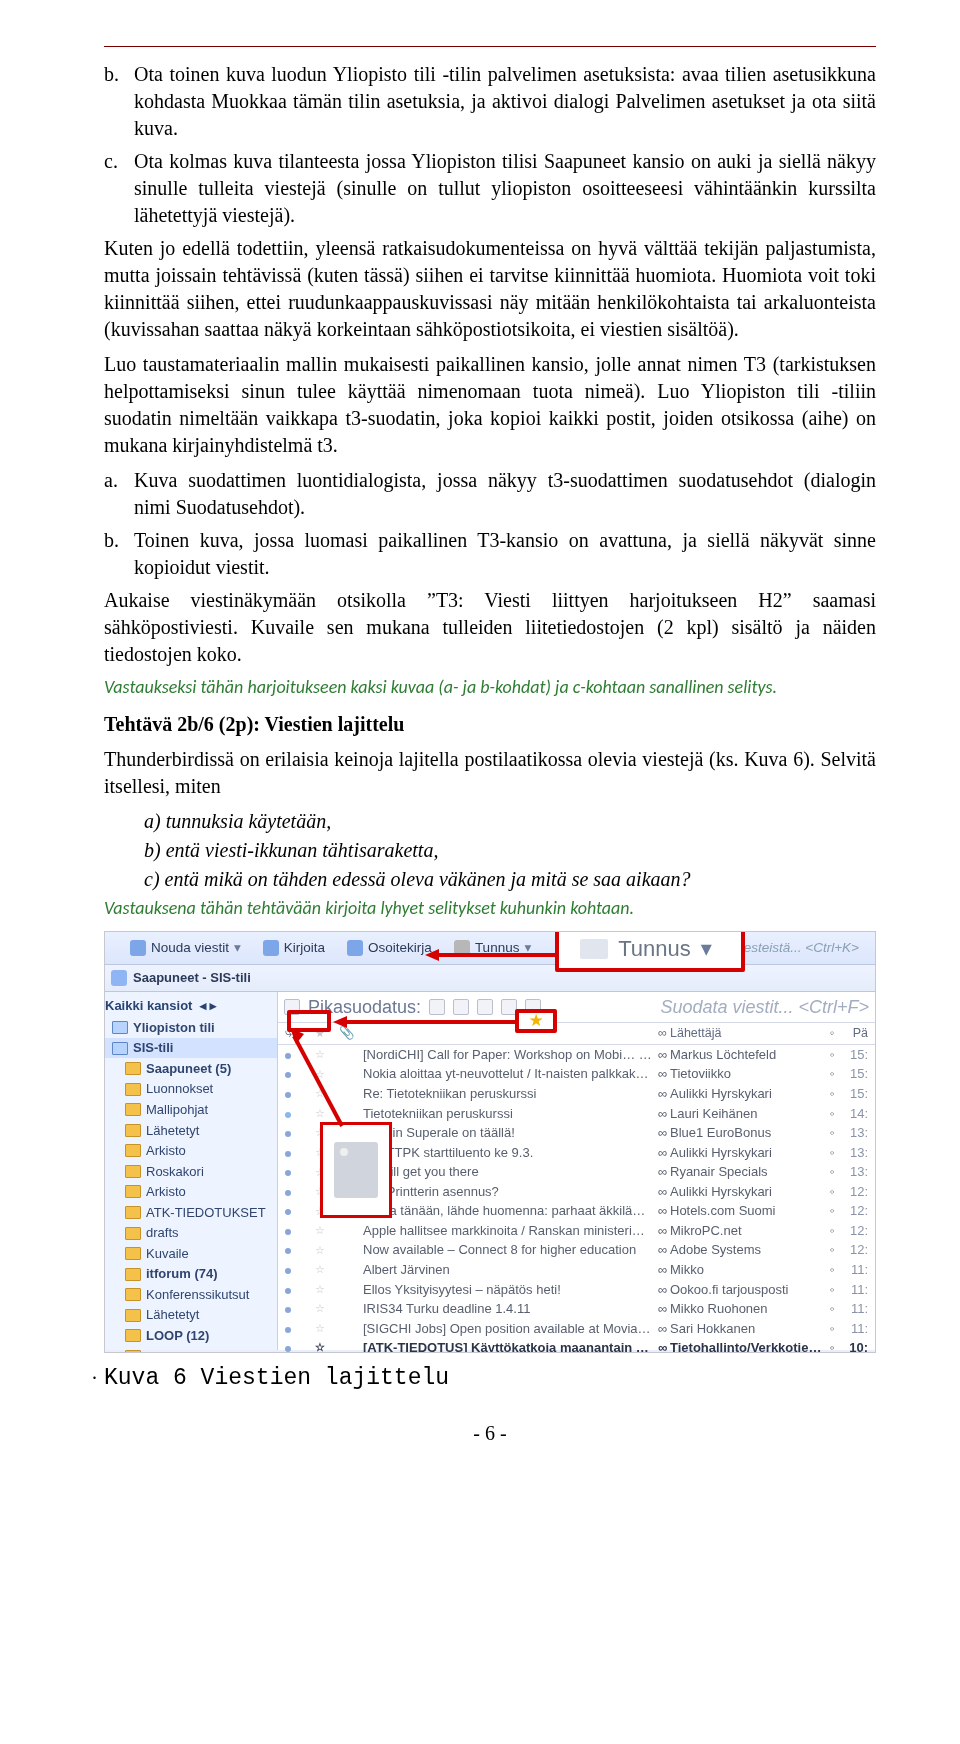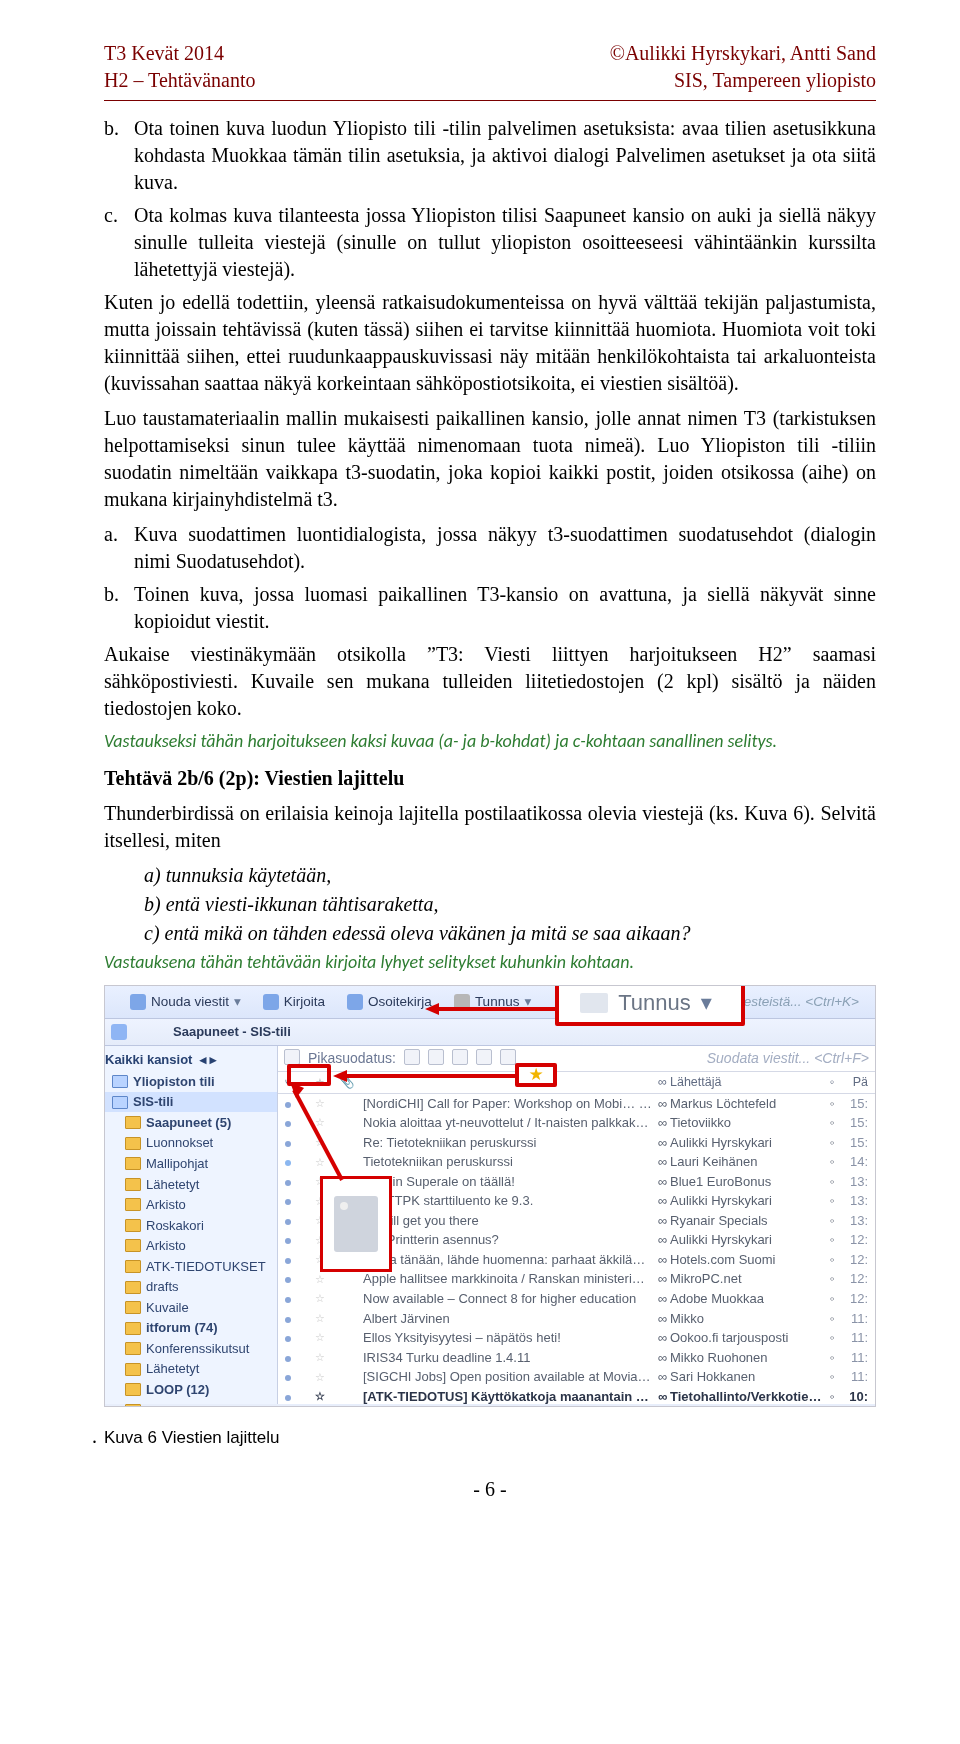--- a/index.html
+++ b/index.html
@@ -136,25 +136,25 @@
   .folders li.sel { background:#d2e2ff; }
   .folders li.bold { font-weight: bold; text-align: right; }
 
   .maillist {
     flex: 1;
     display: flex;
     flex-direction: column;
     background: #fff;
   }
   .quickbar {
-    display:flex; gap:8px;
+    display:flex; align-items:center; gap:8px;
     padding: 3px 6px;
     border-bottom: 1px solid #d5d9e6;
     color:#6c7894;
-    font-size: 14px;
+    font-size: 18px;
   }
   .qicon { width:14px; height:14px; border:1px solid #b9bfcf; border-radius:2px; background:#f1f3f9; }
   .filter-right { margin-left:auto; font-style: italic; color:#a3adc2; }
 
   .columns-head {
     display:grid;
     grid-template-columns: 30px 24px 24px 1fr 12px 160px 12px 32px;
     align-items:center;
     padding: 2px 4px;
     border-bottom:1px solid #d5d9e6;
@@ -186,23 +186,23 @@
   .callout.label {
     background:#fff; color:#6b7585; font-size:22px;
     display:flex; align-items:center; justify-content:center;
     padding:4px 14px 4px 6px; gap:10px;
   }
   .callout .tag { width:28px;height:20px;background:#e1e6ee;border-radius:2px;display:inline-block; }
   .arrow {
     position:absolute; pointer-events:none;
   }
   .caption {
-    font-family: Liberation Sans, sans-serif;
-    font-size: 17px;
-    margin-top: 20px;
+    font-family: Liberation Mono, monospace;
+    font-size: 23px;
+    margin-top: 10px;
     color:#000;
   }
 
   .pagenum { text-align:center; margin-top:26px; font-size:20px; }
 
   
   .grey-box {
     position:absolute;
     background:#fff;
     border:3px solid #d50000;
@@ -215,30 +215,20 @@
   }
   .tag-large::after{
     content:''; position:absolute; left:6px; top:6px; width:8px;height:8px;border-radius:50%;background:#efefef;
   }
 </style>
 </head>
 <body>
 
 <div class="page">
 
-  <div class="header-row">
-    <div class="header-left">
-      <span>T3 Kevät 2014</span><br>
-      <span>H2 – Tehtävänanto</span>
-    </div>
-    <div class="header-right">
-      <span>©Aulikki Hyrskykari, Antti Sand</span><br>
-      <span>SIS, Tampereen yliopisto</span>
-    </div>
-  </div>
   <div class="hr"></div>
 
   <ol class="ol-alpha">
     <li>
       <span class="marker">b.</span>
       <span>Ota toinen kuva luodun Yliopisto tili -tilin palvelimen asetuksista: avaa tilien asetusikkuna kohdasta Muokkaa tämän tilin asetuksia, ja aktivoi dialogi Palvelimen asetukset ja ota siitä kuva.</span>
     </li>
     <li>
       <span class="marker">c.</span>
       <span>Ota kolmas kuva tilanteesta jossa Yliopiston tilisi Saapuneet kansio on auki ja siellä näkyy sinulle tulleita viestejä (sinulle on tullut yliopiston osoitteeseesi vähintäänkin kurssilta lähetettyjä viestejä).</span>
@@ -294,21 +284,21 @@
         </span>
       <span class="tbtn">
           <span class="ticon gray"></span>
           <span>Tunnus</span> 
           <span style="color:#6a7c9a;">▾</span>
         </span>
       <span class="search-right">ista viesteistä... &lt;Ctrl+K&gt;</span>
     </div>
     <div class="subtoolbar">
       <span class="ticon" style="background:#8fb5f4;margin-right:6px"></span>
-      <span style="font-weight:bold;margin-left:40px;">Saapuneet - SIS-tili</span>
+      <span style="font-weight:bold;">Saapuneet - SIS-tili</span>
       <span class="spacer"></span>
     </div>
 
     <div class="body-area">
       <div class="folders">
         <div class="top">
           <span>Kaikki kansiot</span>&nbsp;&nbsp;◂&nbsp;▸
         </div>
         <ul id="folder-list">
             <li class="acct">
@@ -503,21 +493,21 @@
               <span class="cell ">MikroPC.net</span>
               <span class="cell ">◦</span>
               <span class="cell time">12:</span>
             </div>
             <div class="row">
               <span class="cell "><span class="dot"></span></span>
               <span class="cell star">☆</span>
               <span class="cell "></span>
               <span class="cell ">Now available – Connect 8 for higher education</span>
               <span class="cell ">∞</span>
-              <span class="cell ">Adobe Muokkaa</span>
+              <span class="cell ">Adobe Systems</span>
               <span class="cell ">◦</span>
               <span class="cell time">12:</span>
             </div>
             <div class="row">
               <span class="cell "><span class="dot"></span></span>
               <span class="cell star">☆</span>
               <span class="cell "></span>
               <span class="cell ">Albert Järvinen</span>
               <span class="cell ">∞</span>
               <span class="cell ">Mikko</span>

